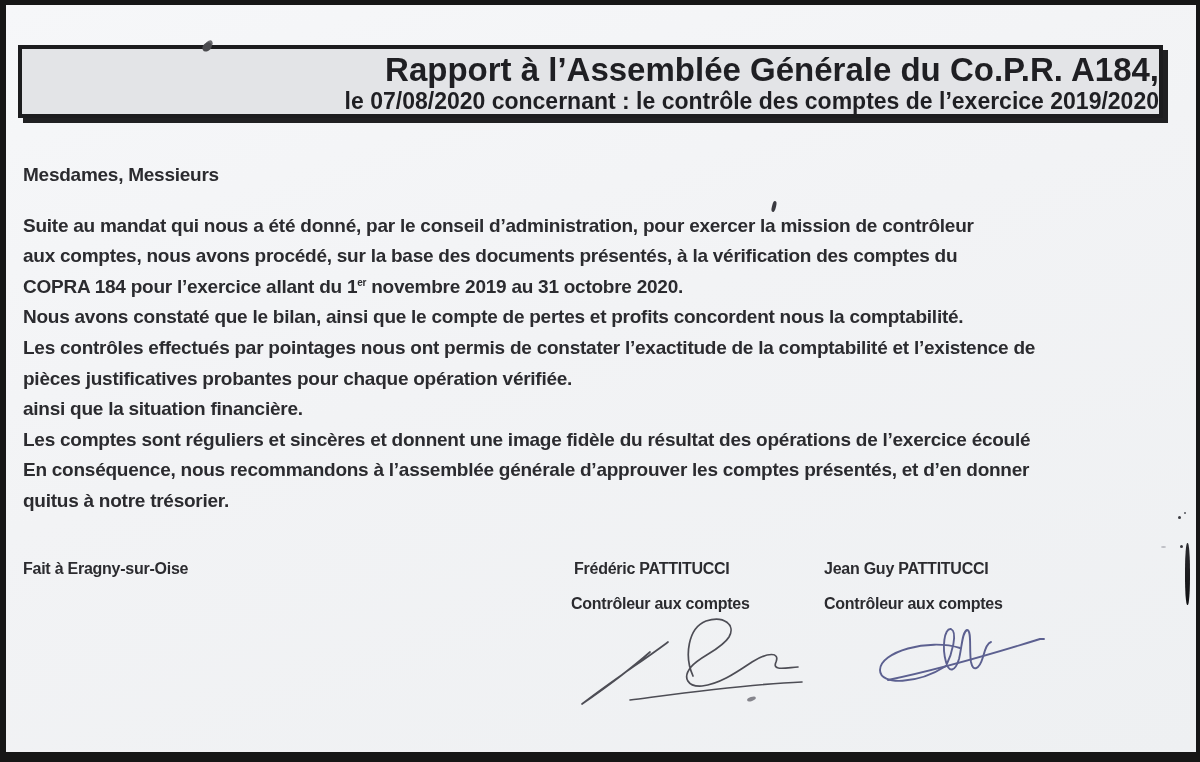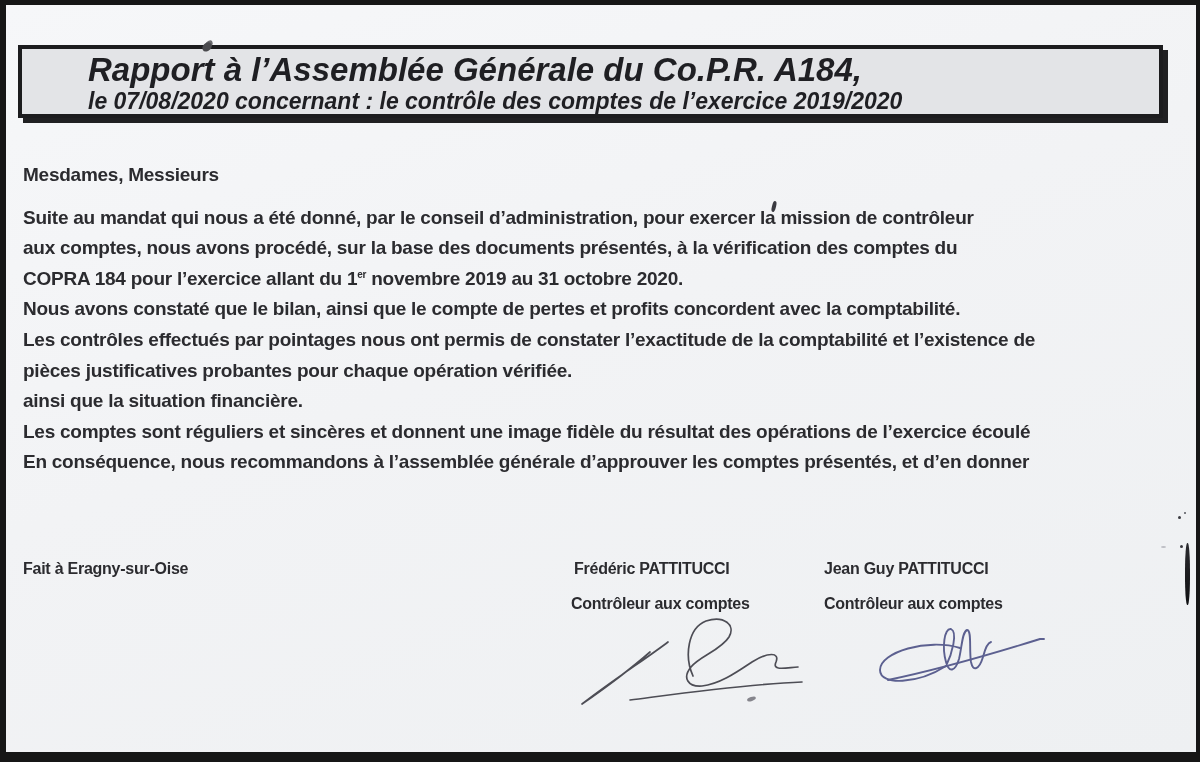--- a/index.html
+++ b/index.html
@@ -20,37 +20,36 @@
 
   
   .title-box {
     position: absolute;
     left: 12px; top: 40px;
     width: 1145px; height: 73px;
     box-sizing: border-box;
     background: #e3e4e7;
     border: 4px solid #1c1c1e;
     box-shadow: 5px 5px 0 #202022;
-    text-align: left;
-    padding-left: 66px;
+    text-align: right;
+    padding-left: 23px;
     color: #1f1f23;
-    font-style: italic;
   }
   .title-line1 { font-size: 33px; line-height: 37px; margin-top: 2px; white-space: pre; }
   .title-line2 { font-size: 23px; line-height: 26px; white-space: pre; }
 
   
   .body-text {
     position: absolute;
     left: 17px; top: 155px;
     font-size: 19px;
     letter-spacing: -0.25px;
   }
   .line { height: 30.6px; line-height: 30.6px; white-space: pre; }
-  .salutation { margin-bottom: 12px; }
+  .salutation { margin-bottom: 20px; }
   .sup { font-size: 10px; vertical-align: super; line-height: 0; }
 
   
   .abs { position: absolute; font-size: 16px; line-height: 30px; white-space: pre; letter-spacing: -0.25px; }
   .closing-place { left: 17px;  top: 549px; }
   .closing-date  { left: 17px;  top: 584px; }
   .sig-name-1    { left: 568px; top: 549px; }
   .sig-role-1    { left: 565px; top: 584px; }
   .sig-name-2    { left: 818px; top: 549px; }
   .sig-role-2    { left: 818px; top: 584px; }
@@ -79,26 +78,27 @@
   <div class="title-box">
     <div class="title-line1">Rapport à l’Assemblée Générale du Co.P.R. A184,</div>
     <div class="title-line2">le 07/08/2020 concernant : le contrôle des comptes de l’exercice 2019/2020</div>
   </div>
 
   <div class="body-text">
     <div class="line salutation">Mesdames, Messieurs</div>
     <div class="line">Suite au mandat qui nous a été donné, par le conseil d’administration, pour exercer la mission de contrôleur</div>
     <div class="line">aux comptes, nous avons procédé, sur la base des documents présentés, à la vérification des comptes du</div>
     <div class="line"><span>COPRA 184 pour l’exercice allant du 1</span><sup class="sup">er</sup><span> novembre 2019 au 31 octobre 2020.</span></div>
-    <div class="line">Nous avons constaté que le bilan, ainsi que le compte de pertes et profits concordent avec la comptabilité.</div>
+    <div class="line">Nous avons constaté que le bilan, ainsi que le compte de pertes et profits concordent nous la comptabilité.</div>
     <div class="line">Les contrôles effectués par pointages nous ont permis de constater l’exactitude de la comptabilité et l’existence de</div>
     <div class="line">pièces justificatives probantes pour chaque opération vérifiée.</div>
     <div class="line">ainsi que la situation financière.</div>
     <div class="line">Les comptes sont réguliers et sincères et donnent une image fidèle du résultat des opérations de l’exercice écoulé</div>
     <div class="line">En conséquence, nous recommandons à l’assemblée générale d’approuver les comptes présentés, et d’en donner</div>
+    <div class="line">quitus à notre trésorier.</div>
   </div>
 
   <div class="abs closing-place">Fait à Eragny-sur-Oise</div>
 
   <div class="abs sig-name-1">Frédéric PATTITUCCI</div>
   <div class="abs sig-role-1">Contrôleur aux comptes</div>
   <div class="abs sig-name-2">Jean Guy PATTITUCCI</div>
   <div class="abs sig-role-2">Contrôleur aux comptes</div>
 
   <svg class="sig-svg sig-1" viewBox="0 0 235 105">

